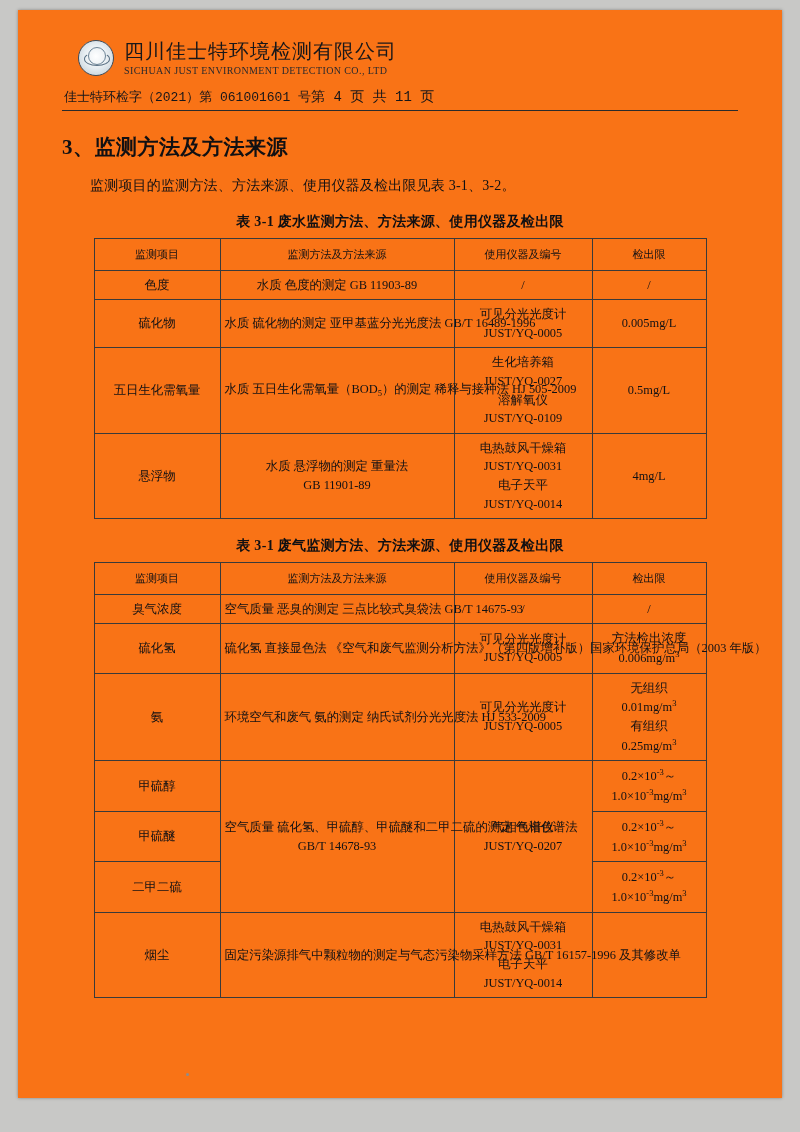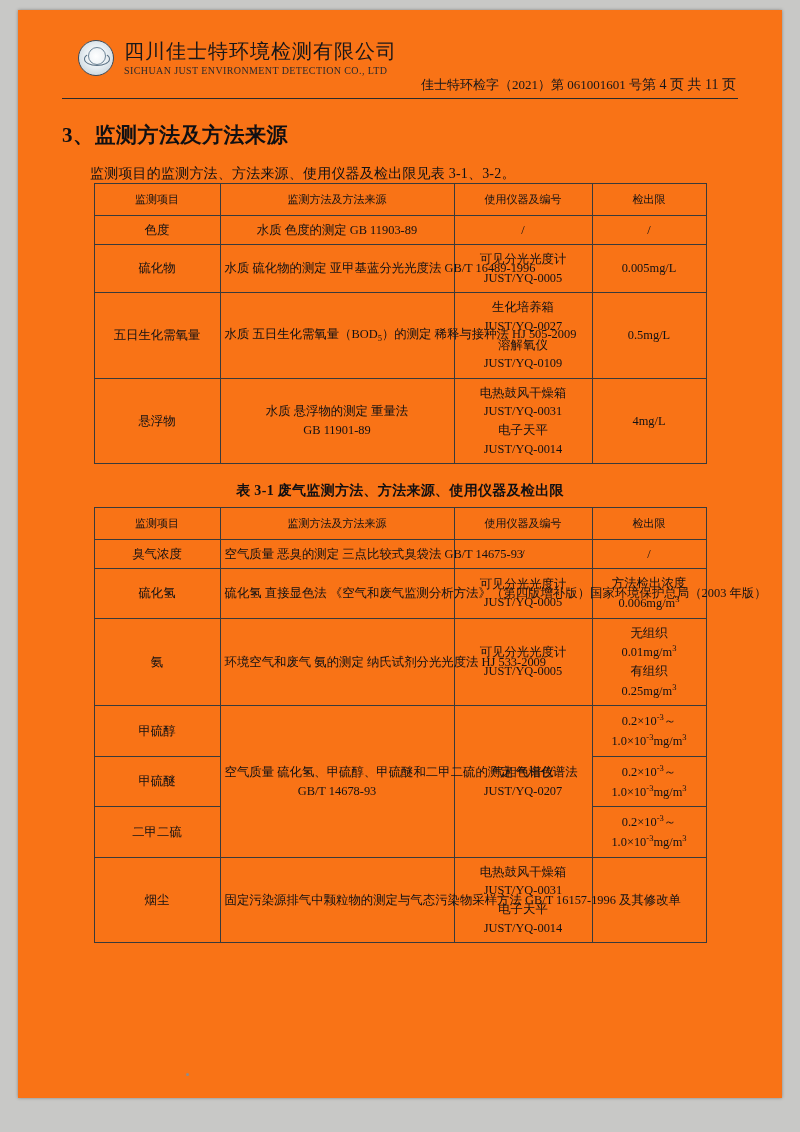--- a/index.html
+++ b/index.html
@@ -70,26 +70,28 @@
   }
   .company-en {
     font-size: 10px;
     letter-spacing: 0.4px;
     color: #2a2a2e;
     font-family: "Liberation Serif", serif;
     margin-top: 2px;
   }
   .doc-no-row {
     display: flex;
-    justify-content: flex-end;
+    justify-content: flex-start;
     align-items: flex-end;
     font-size: 13px;
     color: #16161a;
+    margin-top: 12px;
     padding: 0 2px 4px 2px;
     border-bottom: 1.3px solid #2b2b2b;
+    font-family: Liberation Mono, monospace;
   }
   .doc-no-row .pager { font-size: 14px; }
 
   
   h2.section {
     font-size: 21px;
     font-weight: bold;
     margin: 22px 0 0 0;
     color: #101013;
     letter-spacing: 0.5px;
@@ -159,20 +161,21 @@
     </div>
 
     <div class="doc-no-row">
       <span>佳士特环检字（2021）第 061001601 号</span>
       <span class="pager">第 4 页 共 11 页</span>
     </div>
 
     <h2 class="section">3、监测方法及方法来源</h2>
     <p class="lead">监测项目的监测方法、方法来源、使用仪器及检出限见表 3-1、3-2。</p>
 
+    <div class="table-caption">表 3-1   废水监测方法、方法来源、使用仪器及检出限</div>
     <table class="grid">
       <colgroup>
         <col style="width:126px">
           <col style="width:234px">
           <col style="width:138px">
           <col style="width:114px">
       </colgroup>
       <thead>
         <tr>
           <th>监测项目</th>

